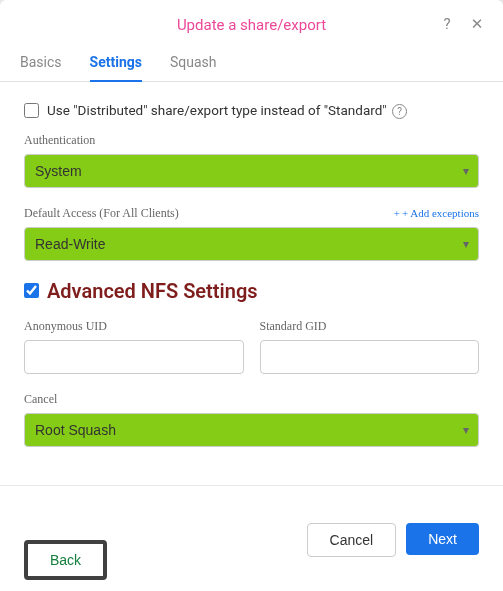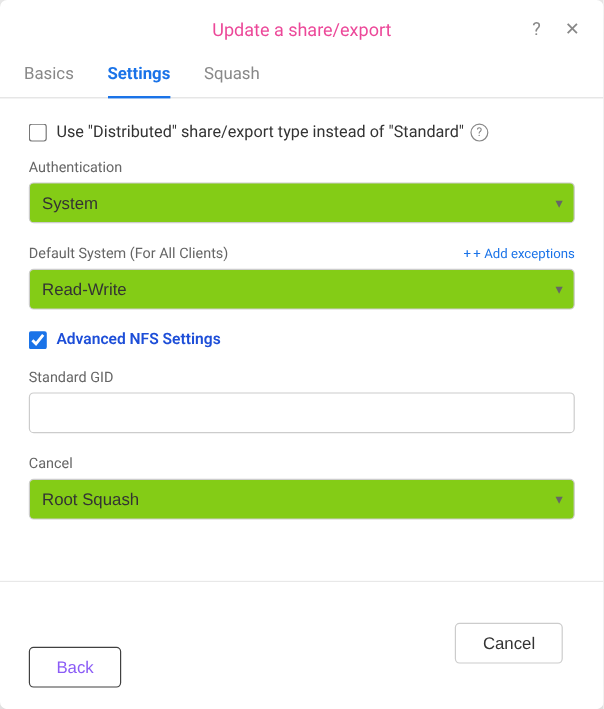--- a/index.html
+++ b/index.html
@@ -115,20 +115,21 @@
     .field-section {
       margin-bottom: 18px;
     }
     .field-label {
       font-size: 12px;
       color: #666;
       margin-bottom: 6px;
       display: flex;
       justify-content: space-between;
       align-items: center;
+      font-family: Liberation Serif, serif;
     }
     .add-exceptions-link {
       color: #1a73e8;
       font-size: 11px;
       cursor: pointer;
       text-decoration: none;
     }
     .add-icon {
       margin-right: 2px;
     }
@@ -167,23 +168,23 @@
       gap: 8px;
       margin-bottom: 16px;
     }
     .advanced-header input[type="checkbox"] {
       width: 15px;
       height: 15px;
       cursor: pointer;
       accent-color: #1a73e8;
     }
     .advanced-label {
-      font-size: 13px;
+      font-size: 20px;
       font-weight: 600;
-      color: #1d4ed8;
+      color: #7f1d1d;
     }
 
     .uid-gid-row {
       display: flex;
       gap: 16px;
       margin-bottom: 18px;
     }
     .uid-gid-field {
       flex: 1;
     }
@@ -210,22 +211,22 @@
     .btn {
       padding: 8px 22px;
       border-radius: 4px;
       font-size: 14px;
       cursor: pointer;
       border: none;
       font-weight: 500;
     }
     .btn-back {
       background: #fff;
-      border: 1px solid #404040;
-      color: #8b5cf6;
+      border: 4px solid #404040;
+      color: #15803d;
       margin-top: 40px;
     }
     .btn-cancel {
       background: #fff;
       border: 1px solid #ccc;
       color: #333;
       margin-right: 10px;
     }
     .btn-next {
       background: #1a73e8;
@@ -283,21 +284,21 @@
           <option>Kerberos 5</option>
           <option>Kerberos 5i</option>
           <option>Kerberos 5p</option>
         </select>
         <span class="select-arrow">▾</span>
       </div>
     </div>
 
     <div class="field-section">
       <div class="field-label">
-        <span>Default System (For All Clients)</span>
+        <span>Default Access (For All Clients)</span>
         <a class="add-exceptions-link">
           <span class="add-icon">+</span><span>+ Add exceptions</span>
         </a>
       </div>
       <div class="select-wrapper">
         <select>
           <option>Read-Write</option>
           <option>Read-Only</option>
           <option>No Access</option>
         </select>
@@ -305,20 +306,26 @@
       </div>
     </div>
 
     <div class="advanced-section">
       <div class="advanced-header">
         <input type="checkbox" id="advancednfs" checked="" style="">
         <label for="advancednfs" class="advanced-label">Advanced NFS Settings</label>
       </div>
 
       <div class="uid-gid-row">
+        <div class="uid-gid-field">
+          <div class="field-label">
+            <span>Anonymous UID</span>
+          </div>
+          <input type="text" value="" style="">
+        </div>
         <div class="uid-gid-field">
           <div class="field-label">
             <span>Standard GID</span>
           </div>
           <input type="text" value="" style="">
         </div>
       </div>
 
       <div class="field-section">
         <div class="field-label">
@@ -334,15 +341,16 @@
         </div>
       </div>
     </div>
 
   </div>
 
   <div class="modal-footer">
     <button class="btn btn-back">Back</button>
     <div class="footer-right">
       <button class="btn btn-cancel">Cancel</button>
+      <button class="btn btn-next">Next</button>
     </div>
   </div>
 </div>
 
 </body></html>

